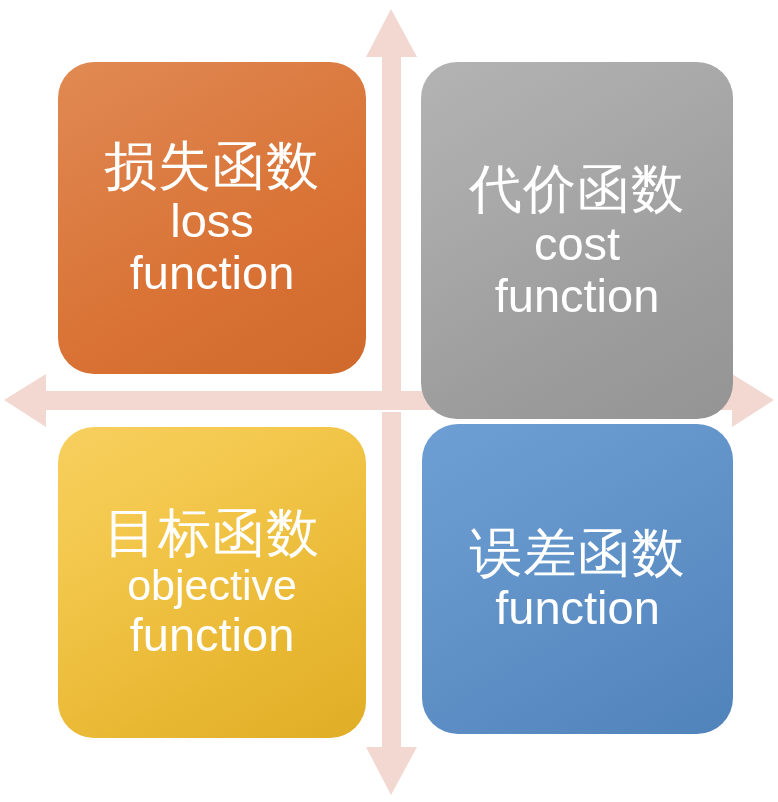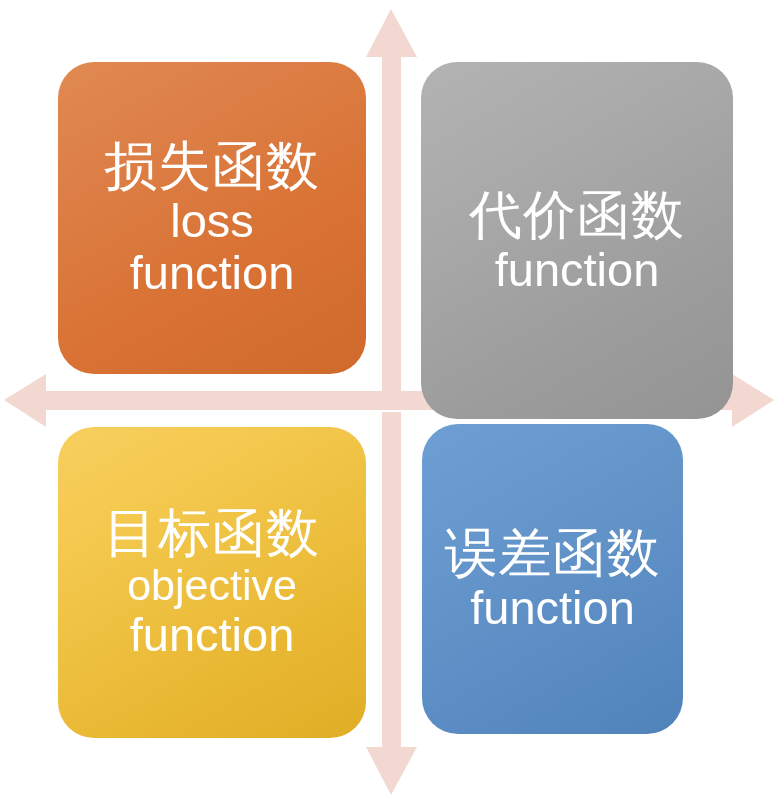--- a/index.html
+++ b/index.html
@@ -78,21 +78,21 @@
     left: 58px;
     top: 427px;
     width: 308px;
     height: 311px;
     background: linear-gradient(150deg, #f7cf5e 0%, #f4c94f 25%, #e9b833 70%, #e0ad25 100%);
   }
   
   #card-error {
     left: 422px;
     top: 424px;
-    width: 261px;
+    width: 311px;
     height: 310px;
     background: linear-gradient(150deg, #6d9fd4 0%, #6698cd 28%, #5a8cc3 70%, #5183bb 100%);
   }
   #card-objective .en1 { font-size: 43px; }
 </style>
 </head>
 <body>
 
 <div id="stage">
 
@@ -108,20 +108,21 @@
   </svg>
 
   <div class="card" id="card-loss">
     <span class="cn">损失函数</span>
     <span class="en1">loss</span>
     <span class="en2">function</span>
   </div>
 
   <div class="card" id="card-cost">
     <span class="cn">代价函数</span>
+    <span class="en1">cost</span>
     <span class="en2">function</span>
   </div>
 
   <div class="card" id="card-objective">
     <span class="cn">目标函数</span>
     <span class="en1">objective</span>
     <span class="en2">function</span>
   </div>
 
   <div class="card" id="card-error">

